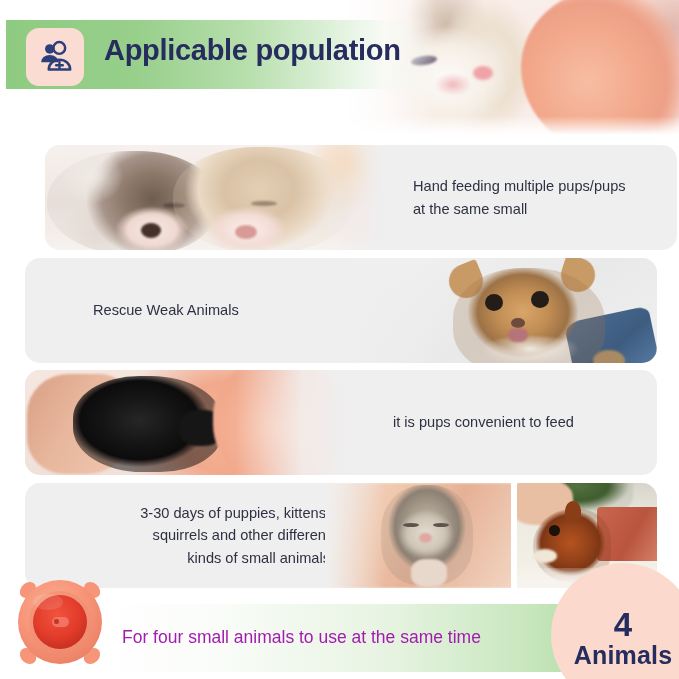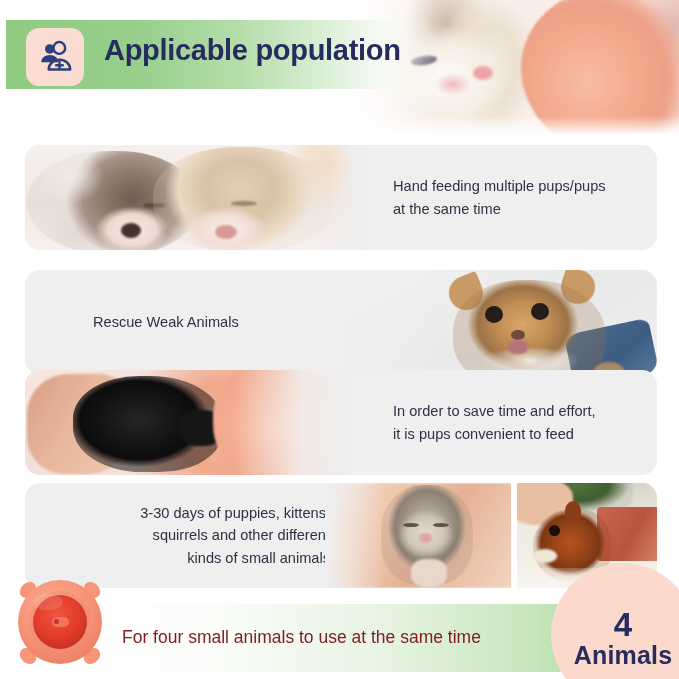--- a/index.html
+++ b/index.html
@@ -123,22 +123,22 @@
   
   .row {
     position: absolute;
     left: 25px;
     width: 632px;
     height: 105px;
     border-radius: 15px;
     background: #efeff0;
     overflow: hidden;
   }
-  #row-0 { top: 145px; }
-  #row-1 { top: 258px; margin-top: 12px; }
+  #row-0 { top: 145px; margin-left: 20px; }
+  #row-1 { top: 258px; }
   #row-2 { top: 370px; }
   #row-3 { top: 483px; }
 
   .row-photo {
     position: absolute;
     top: 0; bottom: 0;
     overflow: hidden;
   }
   .row-text {
     position: absolute;
@@ -341,21 +341,21 @@
     height: 68px;
     border-radius: 0 0 0 0;
     background: linear-gradient(90deg, #ffffff 0%, #fbfdfa 22%, #e8f4e3 55%, #c9e7bf 82%, #a9d89c 100%);
   }
   #footer-caption {
     position: absolute;
     left: 122px;
     top: 626px;
     width: 430px;
     font-size: 17.5px;
-    color: #7f1d1d;
+    color: #a21caf;
     line-height: 1.3;
     white-space: nowrap;
   }
   #product-image {
     position: absolute;
     left: 10px;
     top: 572px;
     width: 100px;
     height: 100px;
   }
@@ -430,21 +430,21 @@
       <div class="pup-a-nose"></div>
       <div class="pup-eye-a"></div>
       <div class="pup-b"></div>
       <div class="pup-b-muzzle"></div>
       <div class="pup-b-nose"></div>
       <div class="pup-eye-b"></div>
       <div class="pup-fade-r"></div>
     </div>
     <div class="row-text">
       <div>Hand feeding multiple pups/pups</div>
-      <div>at the same time</div>
+      <div>at the same small</div>
     </div>
   </div>
 
   <div class="row" id="row-1">
     <div class="row-text">
       <div>Rescue Weak Animals</div>
     </div>
     <div class="row-photo">
       <div class="tabby-scene"></div>
       <div class="tabby-towel"></div>
@@ -464,21 +464,20 @@
   <div class="row" id="row-2">
     <div class="row-photo">
       <div class="black-scene"></div>
       <div class="black-hand"></div>
       <div class="black-pup"></div>
       <div class="black-pup-snout"></div>
       <div class="black-bottle"></div>
       <div class="black-fade-r"></div>
     </div>
     <div class="row-text">
-      <div>In order to save time and effort,</div>
       <div>it is pups convenient to feed</div>
     </div>
   </div>
 
   <div class="row" id="row-3">
     <div class="row-text">
       <div>3-30 days of puppies, kittens,</div>
       <div>squirrels and other different</div>
       <div>kinds of small animals</div>
     </div>

